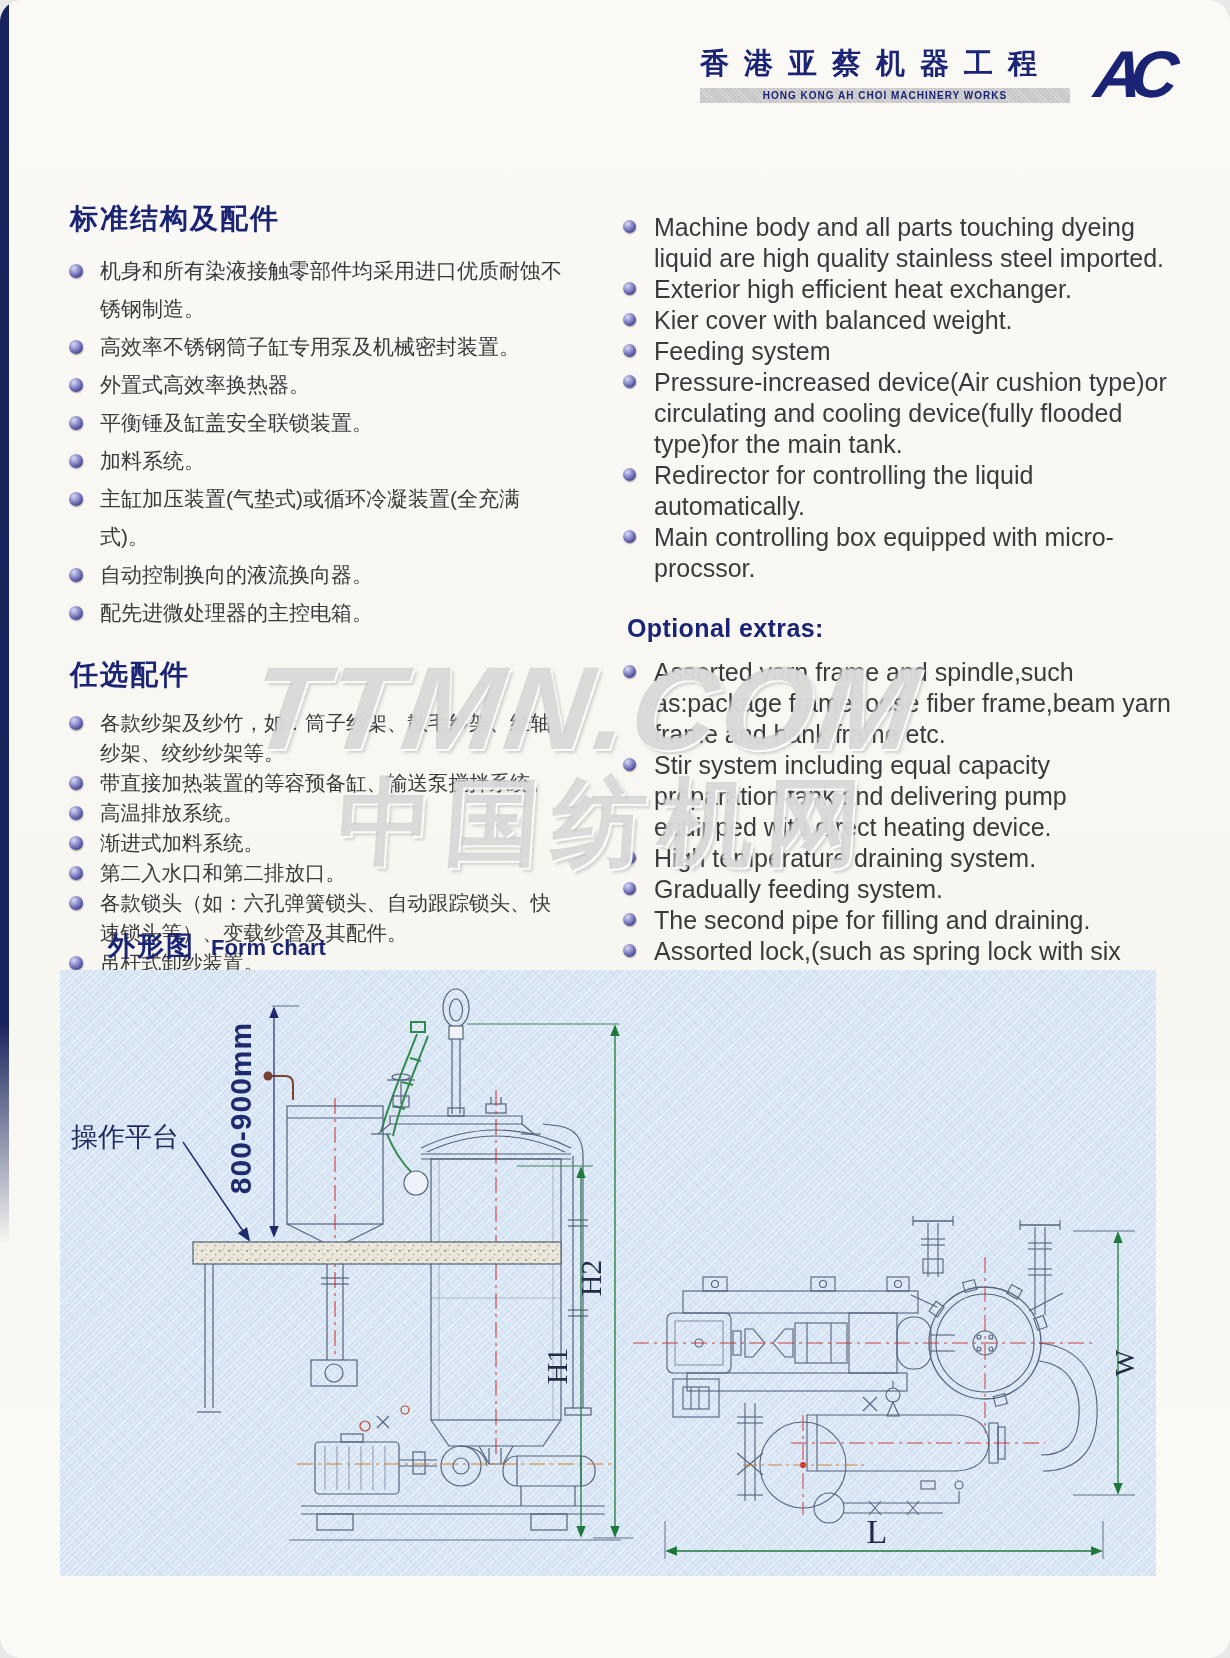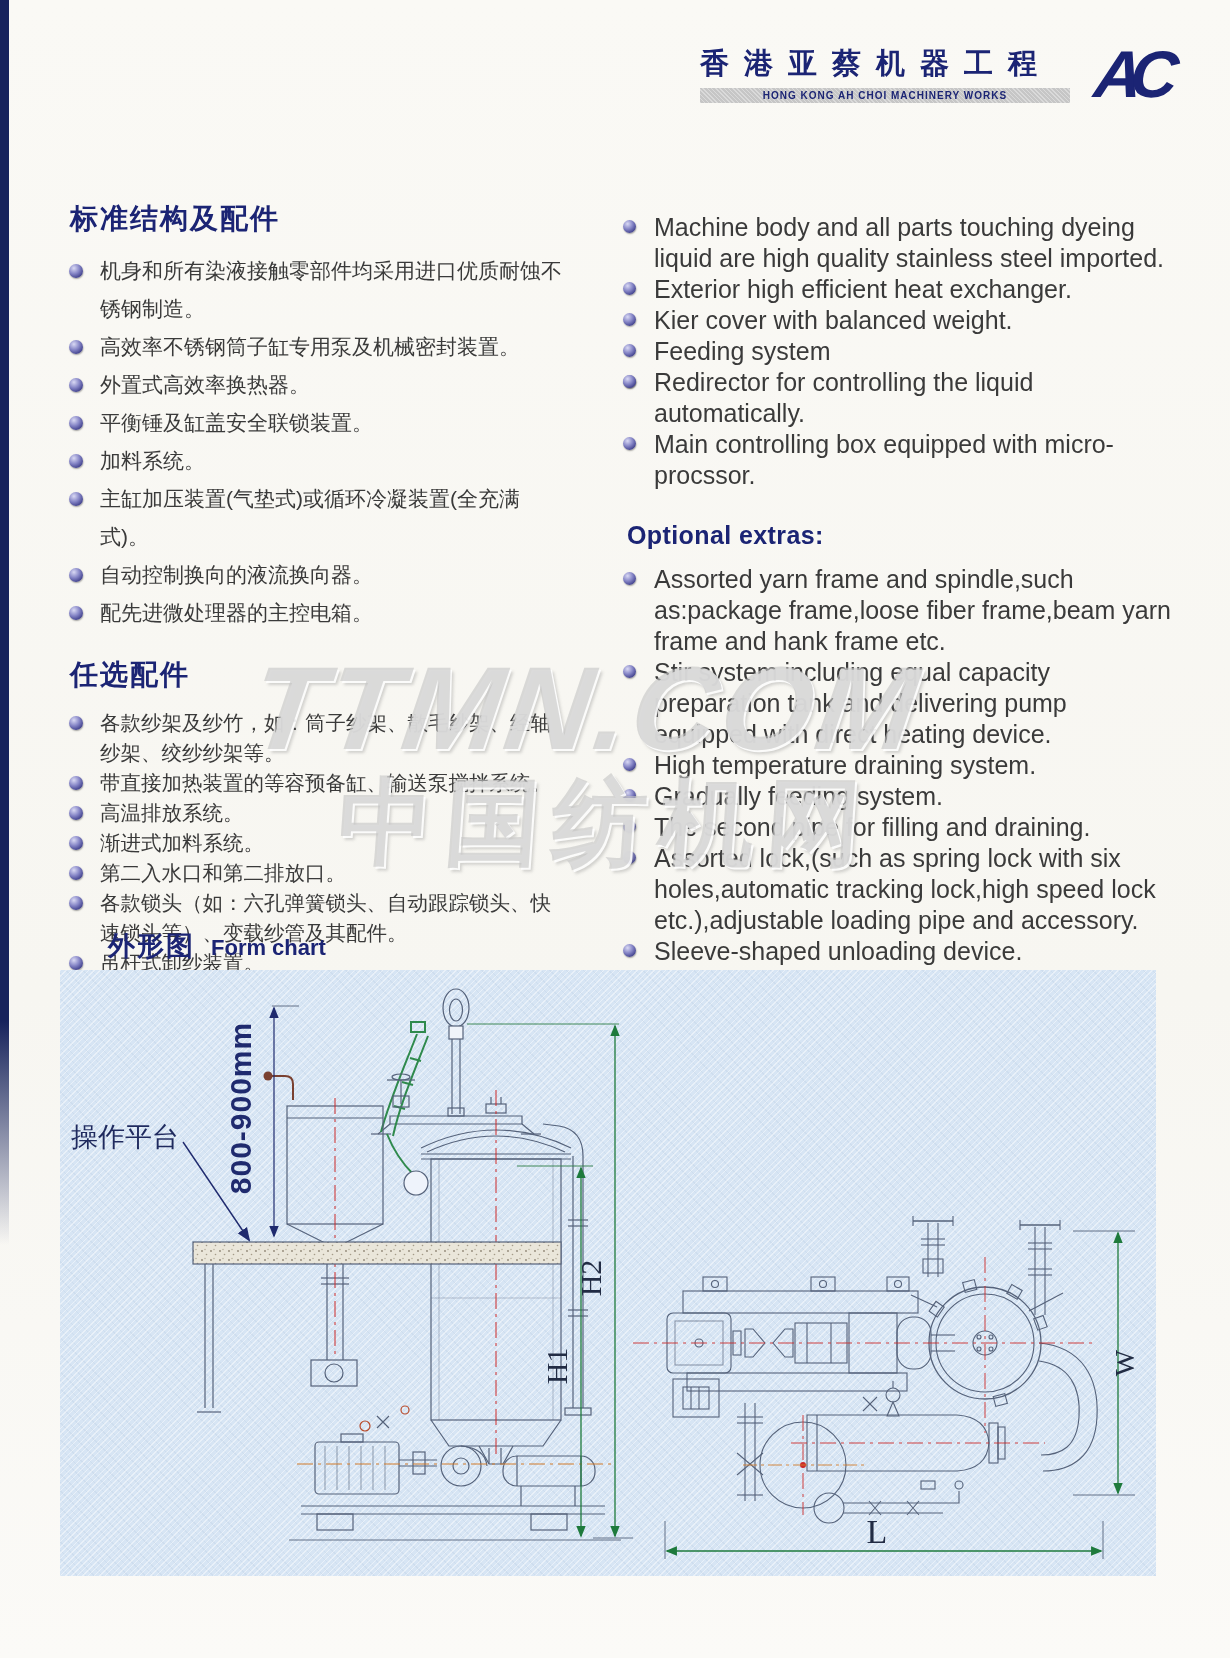--- a/index.html
+++ b/index.html
@@ -1,18 +1,18 @@
 <!DOCTYPE html>
 <html><head>
 <meta charset="utf-8">
 <style>
   html,body{margin:0;padding:0;background:#e8e8e6;}
   .page{position:relative;width:1230px;height:1658px;margin:0 auto;overflow:hidden;
         background:linear-gradient(180deg,#faf9f5 0%,#f7f6f1 60%,#fbfaf7 100%);
-        font-family:"Liberation Sans","DejaVu Sans",sans-serif;color:#3a3a3a;}
+        font-family:"Liberation Sans","DejaVu Sans",sans-serif;color:#3a3a3a;border-radius:22px;}
   .edge-strip{position:absolute;left:0;top:0;width:9px;height:1245px;
         background:linear-gradient(180deg,#17235c 0%,#17235c 82%,rgba(23,35,92,0) 100%);}
   
   .header{position:absolute;left:700px;top:44px;width:480px;}
   .ht-cn{font-size:29px;font-weight:bold;color:#1b2474;letter-spacing:15px;white-space:nowrap;}
   .ht-en{margin-top:4px;width:362px;padding:2px 4px;text-align:center;
          background:#c6c6c6;background-image:repeating-linear-gradient(45deg,rgba(255,255,255,.35) 0 1px,transparent 1px 3px);
          color:#1b2474;font-size:10px;font-weight:bold;letter-spacing:1px;white-space:nowrap;}
   .logo{position:absolute;left:395px;top:-8px;font-size:66px;font-weight:bold;font-style:italic;
         color:#1b2474;letter-spacing:-12px;transform:skewX(-6deg);}
@@ -88,21 +88,21 @@
       <li><span class="dot"></span><span>吊杆式卸纱装置。</span></li>
     </ul>
   </section>
 
   <section class="col col-en">
     <ul class="bullets en-list">
       <li><span class="dot"></span><span>Machine body and all parts touching dyeing liquid are high quality stainless steel imported.</span></li>
       <li><span class="dot"></span><span>Exterior high efficient heat exchanger.</span></li>
       <li><span class="dot"></span><span>Kier cover with balanced weight.</span></li>
       <li><span class="dot"></span><span>Feeding system</span></li>
-      <li><span class="dot"></span></li>
+      <li><span class="dot"></span><span>Pressure-increased device(Air cushion type)or circulating and cooling device(fully flooded type)for the main tank.</span></li>
       <li><span class="dot"></span><span>Redirector for controlling the liquid automatically.</span></li>
       <li><span class="dot"></span><span>Main controlling box equipped with micro-procssor.</span></li>
     </ul>
     <h2 class="h-en gap-en">Optional extras:</h2>
     <ul class="bullets en-list">
       <li><span class="dot"></span><span>Assorted yarn frame and spindle,such as:package frame,loose fiber frame,beam yarn frame and hank frame etc.</span></li>
       <li><span class="dot"></span><span>Stir system including equal capacity preparation tank and delivering pump equipped with direct heating device.</span></li>
       <li><span class="dot"></span><span>High temperature draining system.</span></li>
       <li><span class="dot"></span><span>Gradually feeding system.</span></li>
       <li><span class="dot"></span><span>The second pipe for filling and draining.</span></li>

